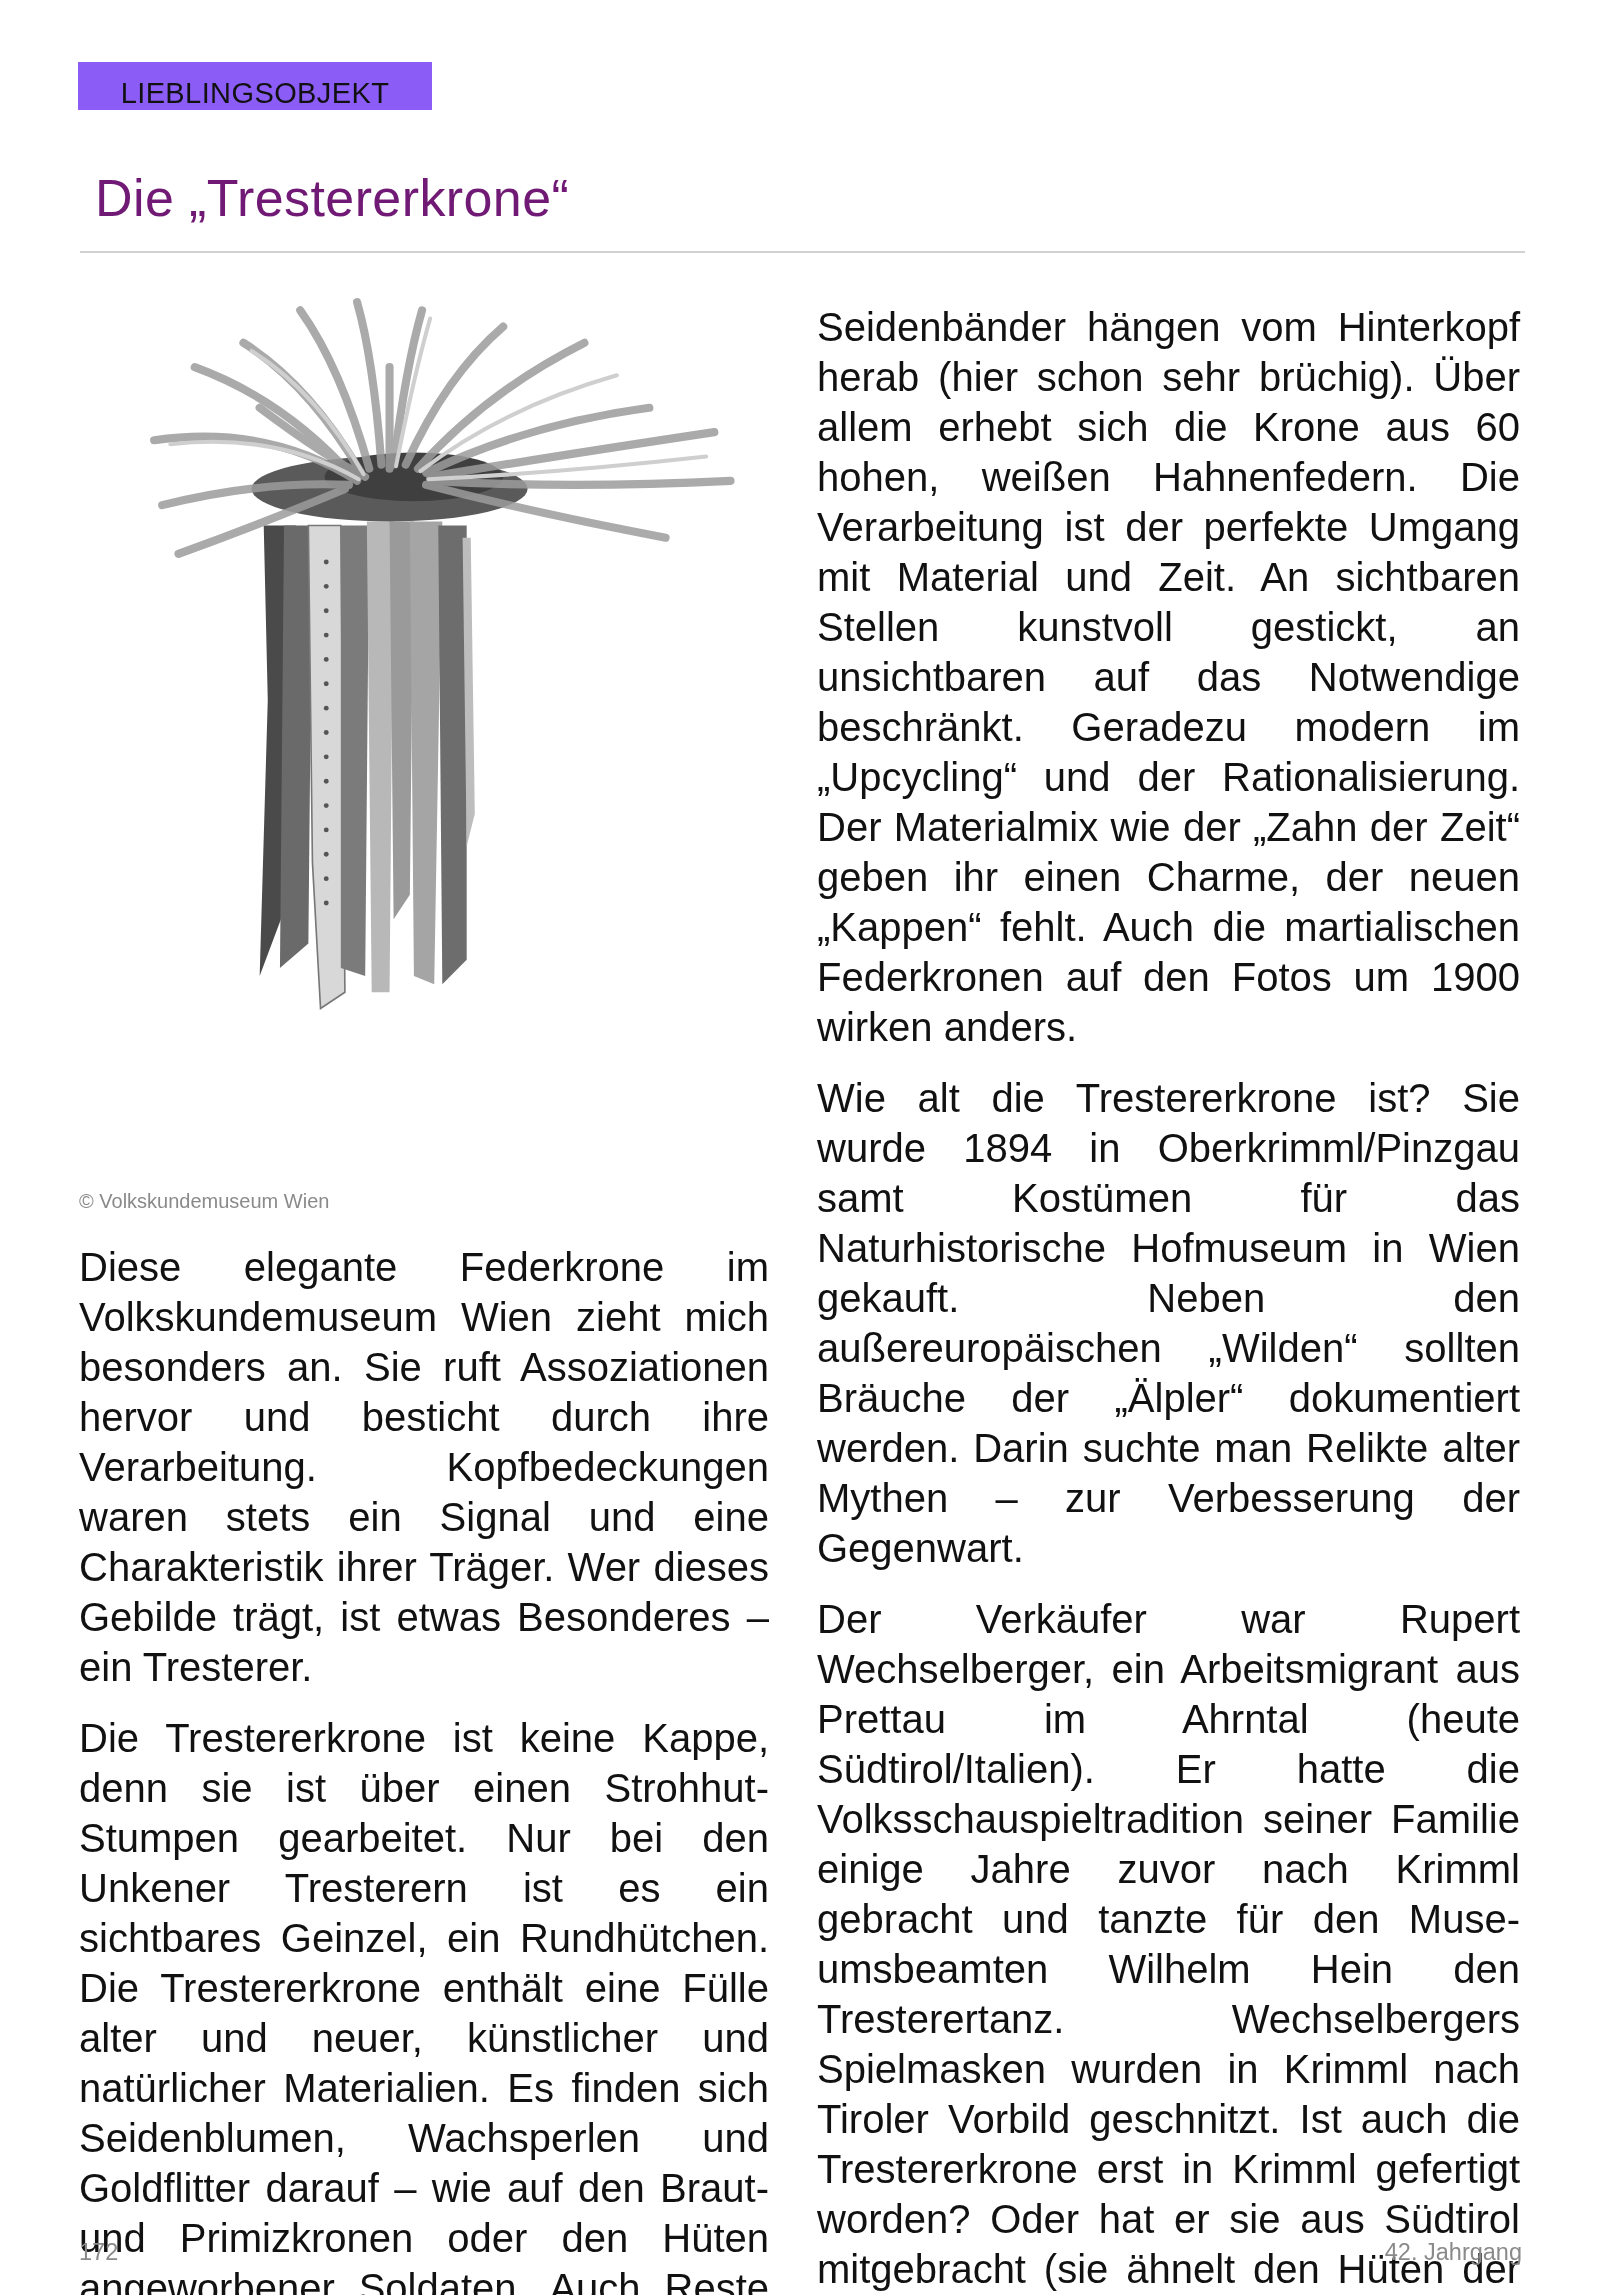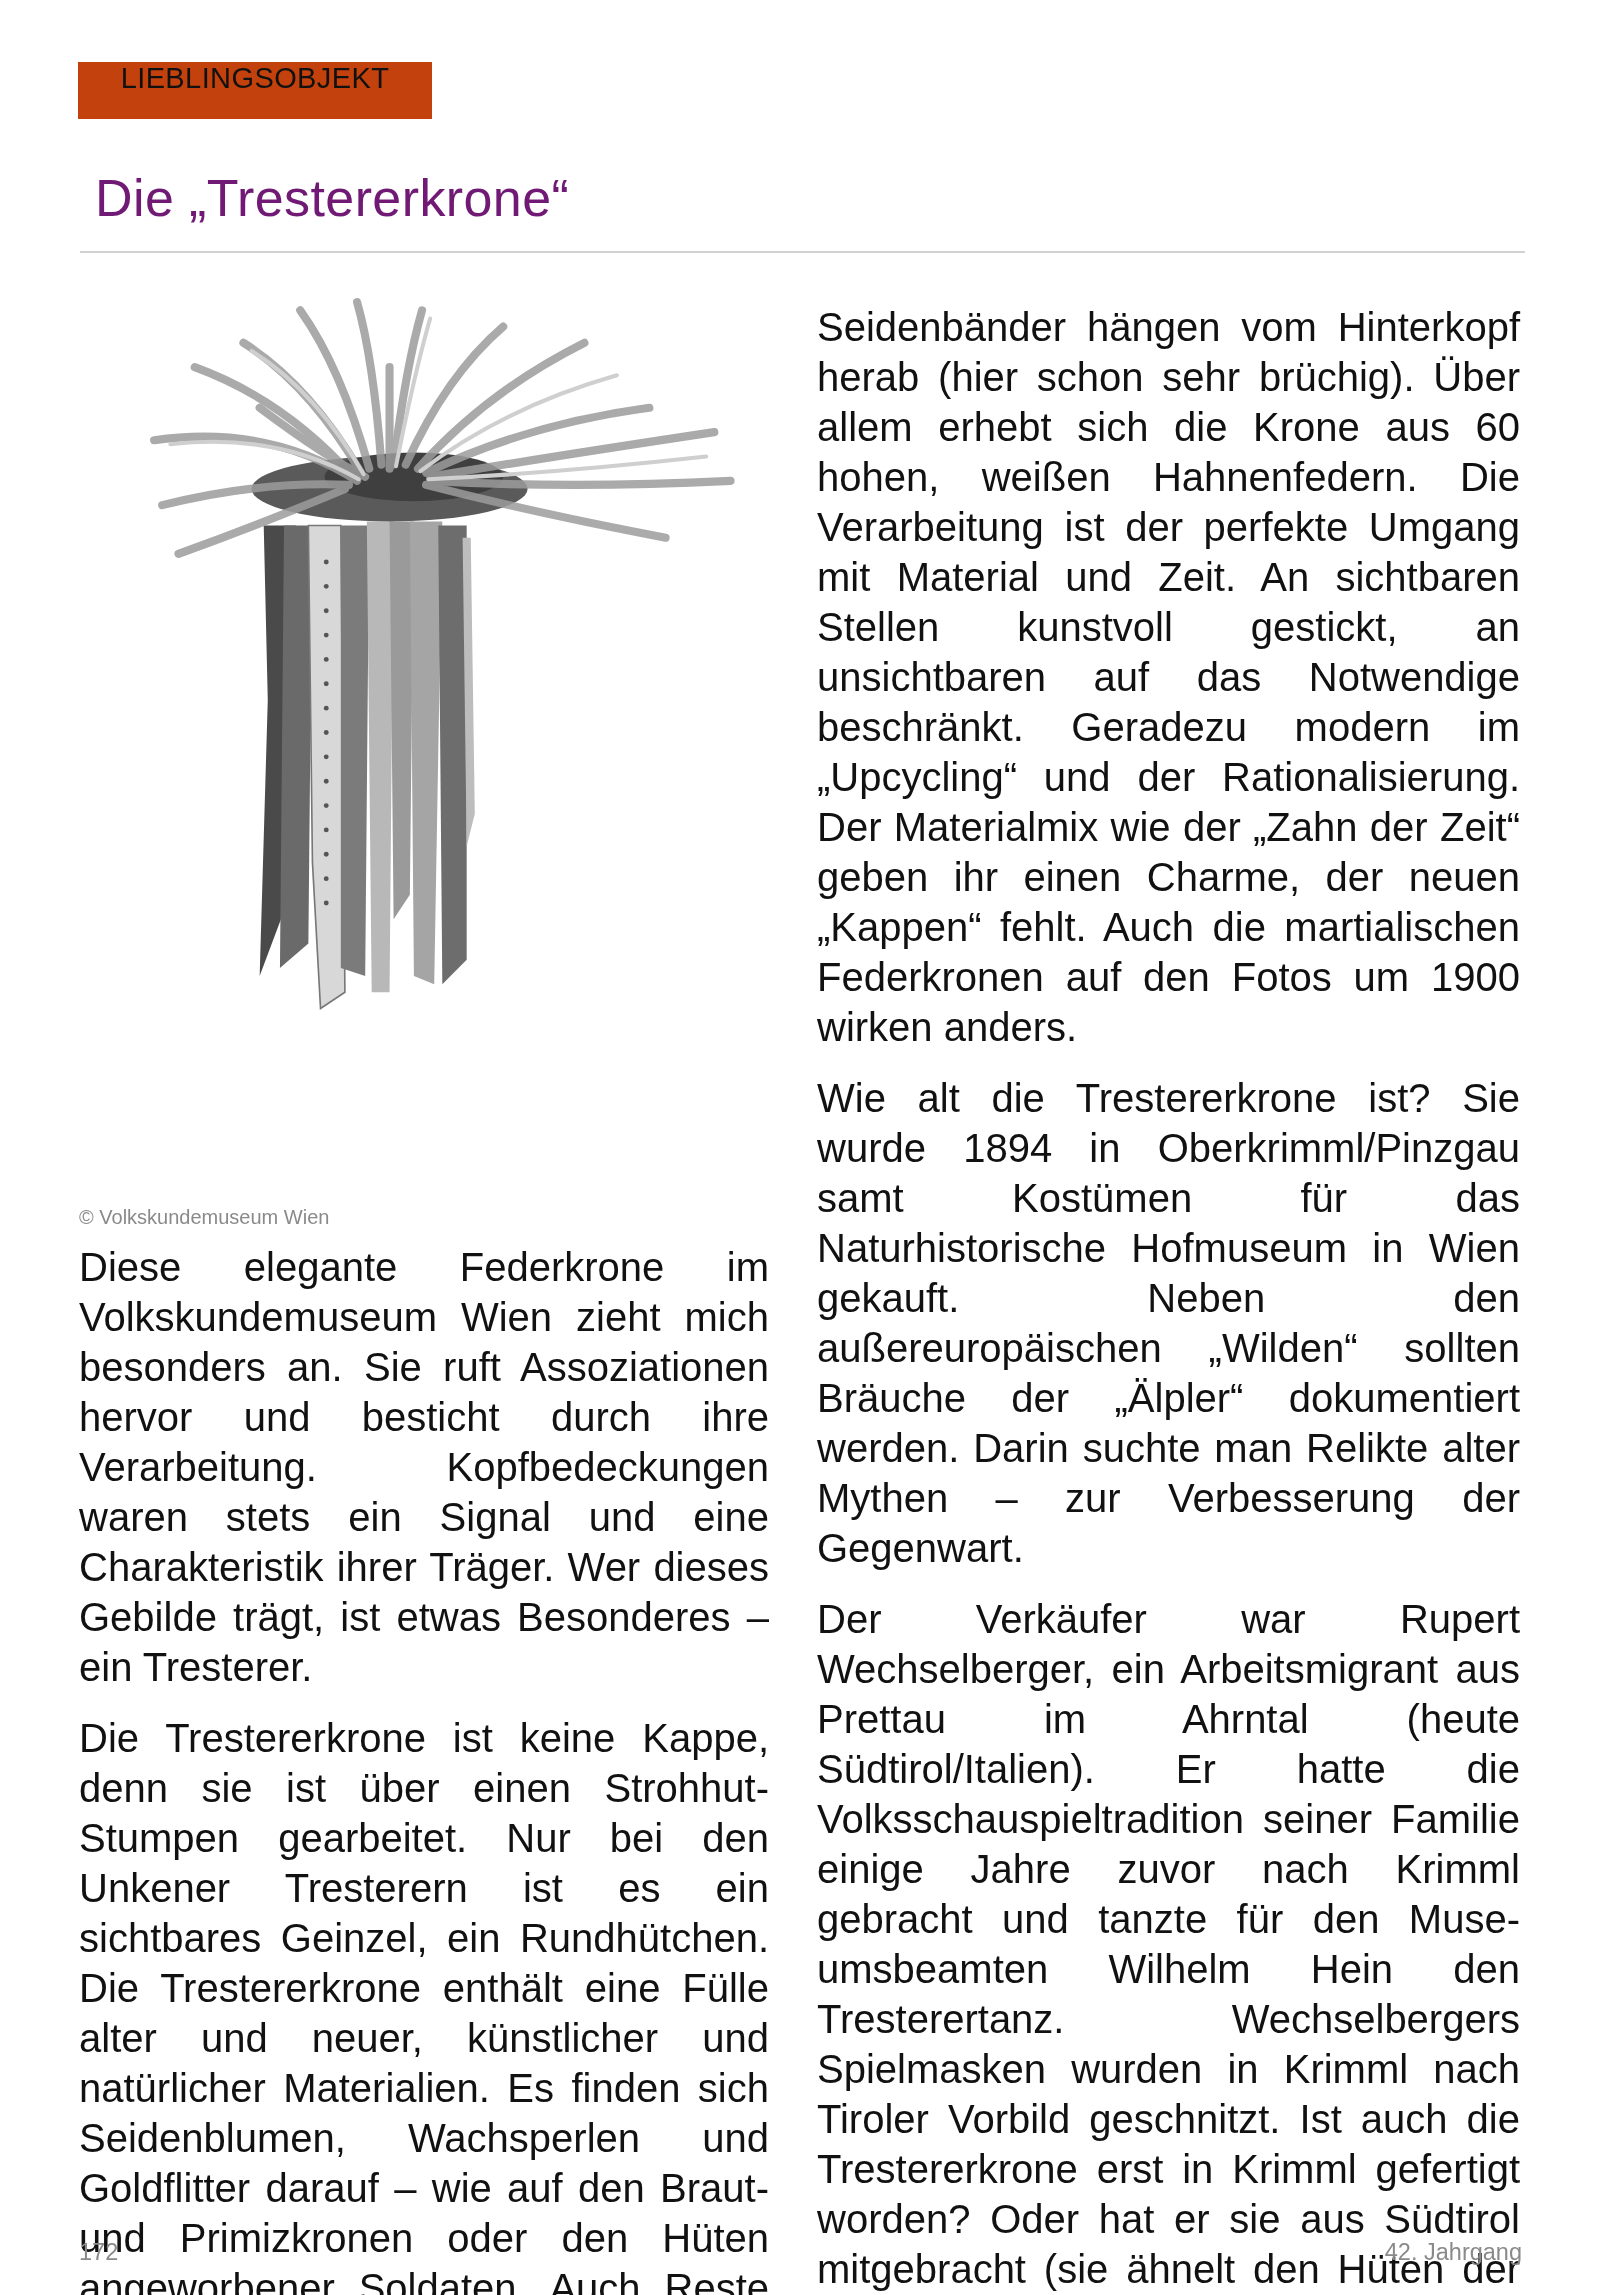--- a/index.html
+++ b/index.html
@@ -1,25 +1,25 @@
 <!DOCTYPE html>
 <html style="font-size:13px"><head>
 <meta charset="utf-8">
 <style>
   html, body { margin: 0; padding: 0; background: #ffffff; }
   body { width: 1623px; height: 2295px; position: relative; overflow: hidden;
          font-family: "Liberation Sans", "DejaVu Sans", sans-serif; color: #111; }
-  .tag { position: absolute; left: 78px; top: 62px; width: 354px; height: 57px;
-         background: #c2410c; display: flex; align-items: flex-start; justify-content: center;
+  .tag { position: absolute; left: 78px; top: 62px; width: 354px; height: 48px;
+         background: #8b5cf6; display: flex; align-items: flex-end; justify-content: center;
          font-size: 29px; letter-spacing: 0.4px; color: #111; }
   .title { position: absolute; left: 78px; top: 151px; font-size: 52px; font-weight: normal;
            margin: 17px; color: #701a75; letter-spacing: 0.4px; }
   .rule { position: absolute; left: 80px; top: 251px; width: 1445px; height: 2.4px; background: #d2d2d2; }
   .photo { position: absolute; left: 146px; top: 294px; width: 617px; height: 877px; }
-  .caption { position: absolute; left: 79px; top: 1190px; font-size: 20px; color: #8a8a8a; margin-top: 16px; }
+  .caption { position: absolute; left: 79px; top: 1190px; font-size: 20px; color: #8a8a8a; }
   .col { position: absolute; font-size: 40px; line-height: 50px; text-align: justify;
          hyphens: manual; color: #111; }
   .col p { margin: 0 0 21px 0; }
   .col-left { left: 79px; top: 1242px; width: 690px; }
   .col-right { left: 817px; top: 302px; width: 703px; }
   .sig { font-weight: bold; text-align: left; }
   .sig div { white-space: nowrap; }
   .footer { position: absolute; top: 2239px; font-size: 23.5px; color: #8a8a8a; text-align: center; }
   .footer-left { left: 79px; }
   .footer-right { right: 101px; }

